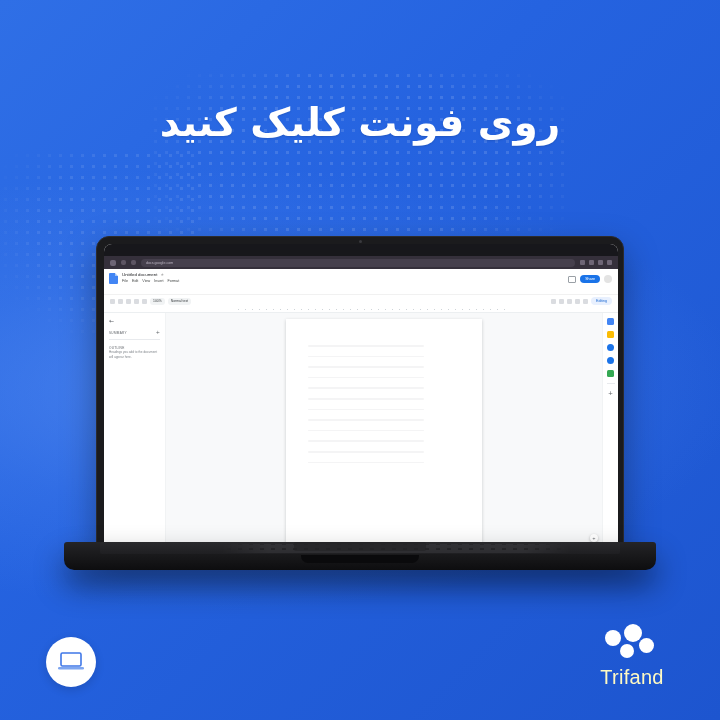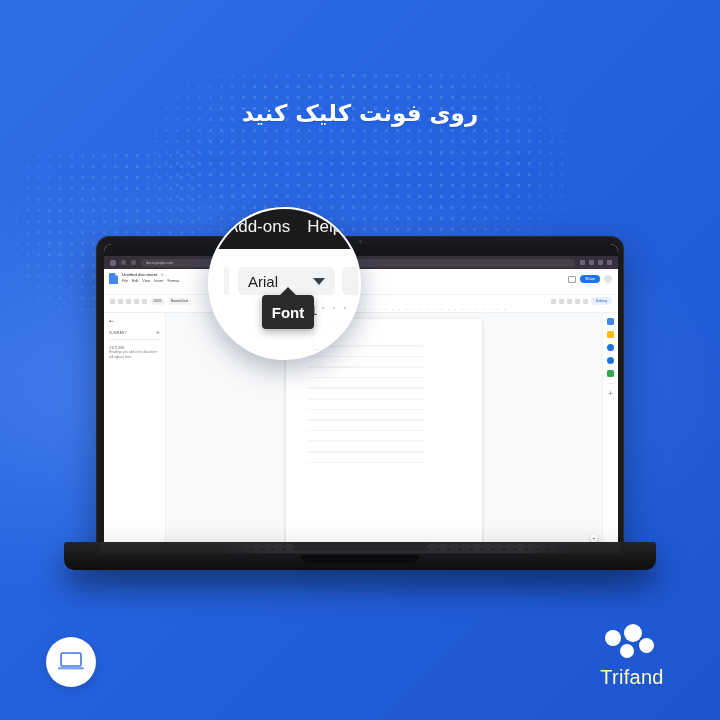--- a/index.html
+++ b/index.html
@@ -18,21 +18,21 @@
     -webkit-mask-image:radial-gradient(ellipse at 50% 45%,#000 0%,#000 52%,transparent 82%);
     mask-image:radial-gradient(ellipse at 50% 45%,#000 0%,#000 52%,transparent 82%);}
   .bg-dots2{position:absolute;left:0;top:150px;width:200px;height:190px;
     background-image:radial-gradient(rgba(255,255,255,.10) 1.7px, rgba(255,255,255,0) 1.9px);
     background-size:11px 11px;
     -webkit-mask-image:radial-gradient(ellipse at 70% 40%,#000 0%,#000 45%,transparent 80%);
     mask-image:radial-gradient(ellipse at 70% 40%,#000 0%,#000 45%,transparent 80%);}
 
   
   .headline{position:absolute;top:100px;left:0;width:720px;text-align:center;
-    color:#ffffff;font-size:23px;font-weight:bold;direction:rtl;letter-spacing:.2px;
+    color:#ffffff;font-size:39px;font-weight:bold;direction:rtl;letter-spacing:.2px;
     font-family:"DejaVu Sans",sans-serif;text-shadow:0 1px 2px rgba(0,0,0,.12);}
 
   
   .laptop{position:absolute;left:96px;top:236px;width:528px;height:330px;}
   .lid{position:absolute;left:0;top:0;width:528px;height:316px;background:#1b1b1d;
     border-radius:13px 13px 4px 4px;box-shadow:0 14px 34px rgba(0,0,0,.34);
     border:1px solid #2b2b2e;box-sizing:border-box;}
   .lid-inner{position:absolute;left:7px;top:7px;width:514px;height:302px;background:#0e0e10;
     border-radius:8px 8px 2px 2px;overflow:hidden;}
   .cam{position:absolute;left:50%;top:3px;width:3px;height:3px;margin-left:-1.5px;
@@ -304,40 +304,20 @@
 
     <div class="base">
       <div class="base-hinge">
         <div class="keys"></div>
       </div>
       <div class="trackpad"></div>
       <div class="base-notch"></div>
     </div>
   </div>
 
-  <div class="mag">
-    <div class="mag-menubar"></div>
-    <div class="mag-menus">
-      <span>Add-ons</span>
-      <span>Help</span>
-    </div>
-    <div class="mag-white"></div>
-    <div class="mag-leftedge"></div>
-    <div class="mag-fontbox">
-      <span class="mag-fontname">Arial</span>
-      <span class="mag-caret"></span>
-    </div>
-    <div class="mag-rightedge"></div>
-    <div class="mag-pagenum">1</div>
-    <div class="mag-ticks"></div>
-    <div class="mag-whitebox"></div>
-    <div class="tooltip">
-      <span>Font</span>
-    </div>
-  </div>
 
   <div class="badge">
     <svg width="28" height="22" viewBox="0 0 28 22">
       <rect x="4" y="2" width="20" height="13" rx="1.4" fill="none" stroke="#3f77e8" stroke-width="1.6"></rect>
       <rect x="1" y="16" width="26" height="2.4" rx="1.2" fill="#7ea6f0"></rect>
     </svg>
   </div>
 
   <div class="brand">
     <div class="brand-mark">

